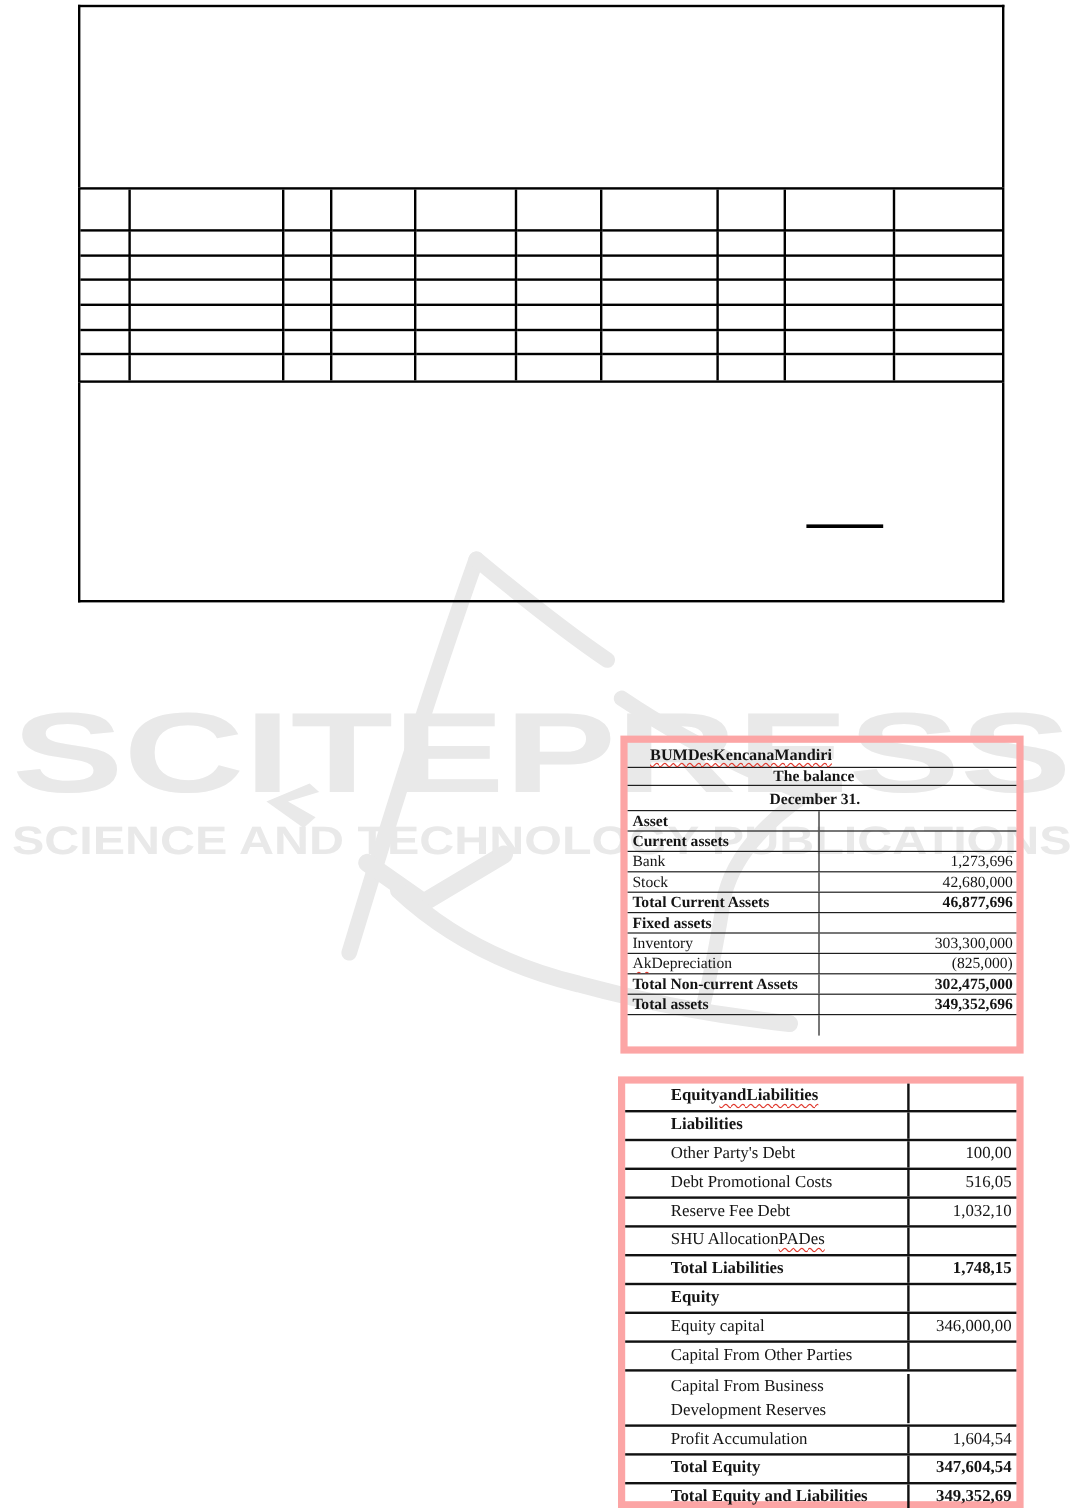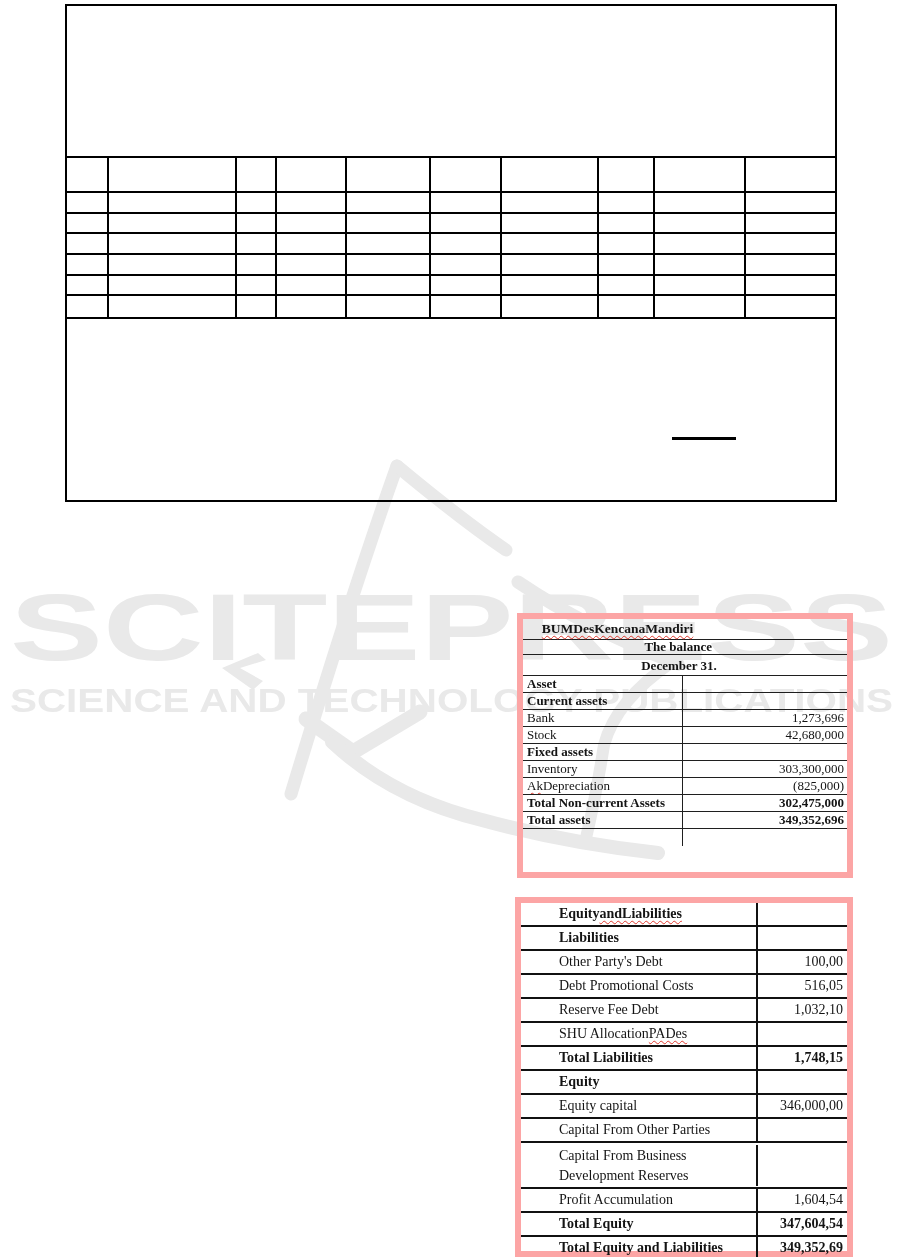--- a/index.html
+++ b/index.html
@@ -169,20 +169,24 @@
       </div>
       <div class="fin-row">
         <div class="cell label">Bank</div>
         <div class="cell value">1,273,696</div>
       </div>
       <div class="fin-row">
         <div class="cell label">Stock</div>
         <div class="cell value">42,680,000</div>
       </div>
       <div class="fin-row bold">
+        <div class="cell label">Total Current Assets</div>
+        <div class="cell value">46,877,696</div>
+      </div>
+      <div class="fin-row bold">
         <div class="cell label">Fixed assets</div>
         <div class="cell value"></div>
       </div>
       <div class="fin-row">
         <div class="cell label">Inventory</div>
         <div class="cell value">303,300,000</div>
       </div>
       <div class="fin-row">
         <div class="cell label"><span class="wavy">Ak</span> Depreciation</div>
         <div class="cell value">(825,000)</div>

